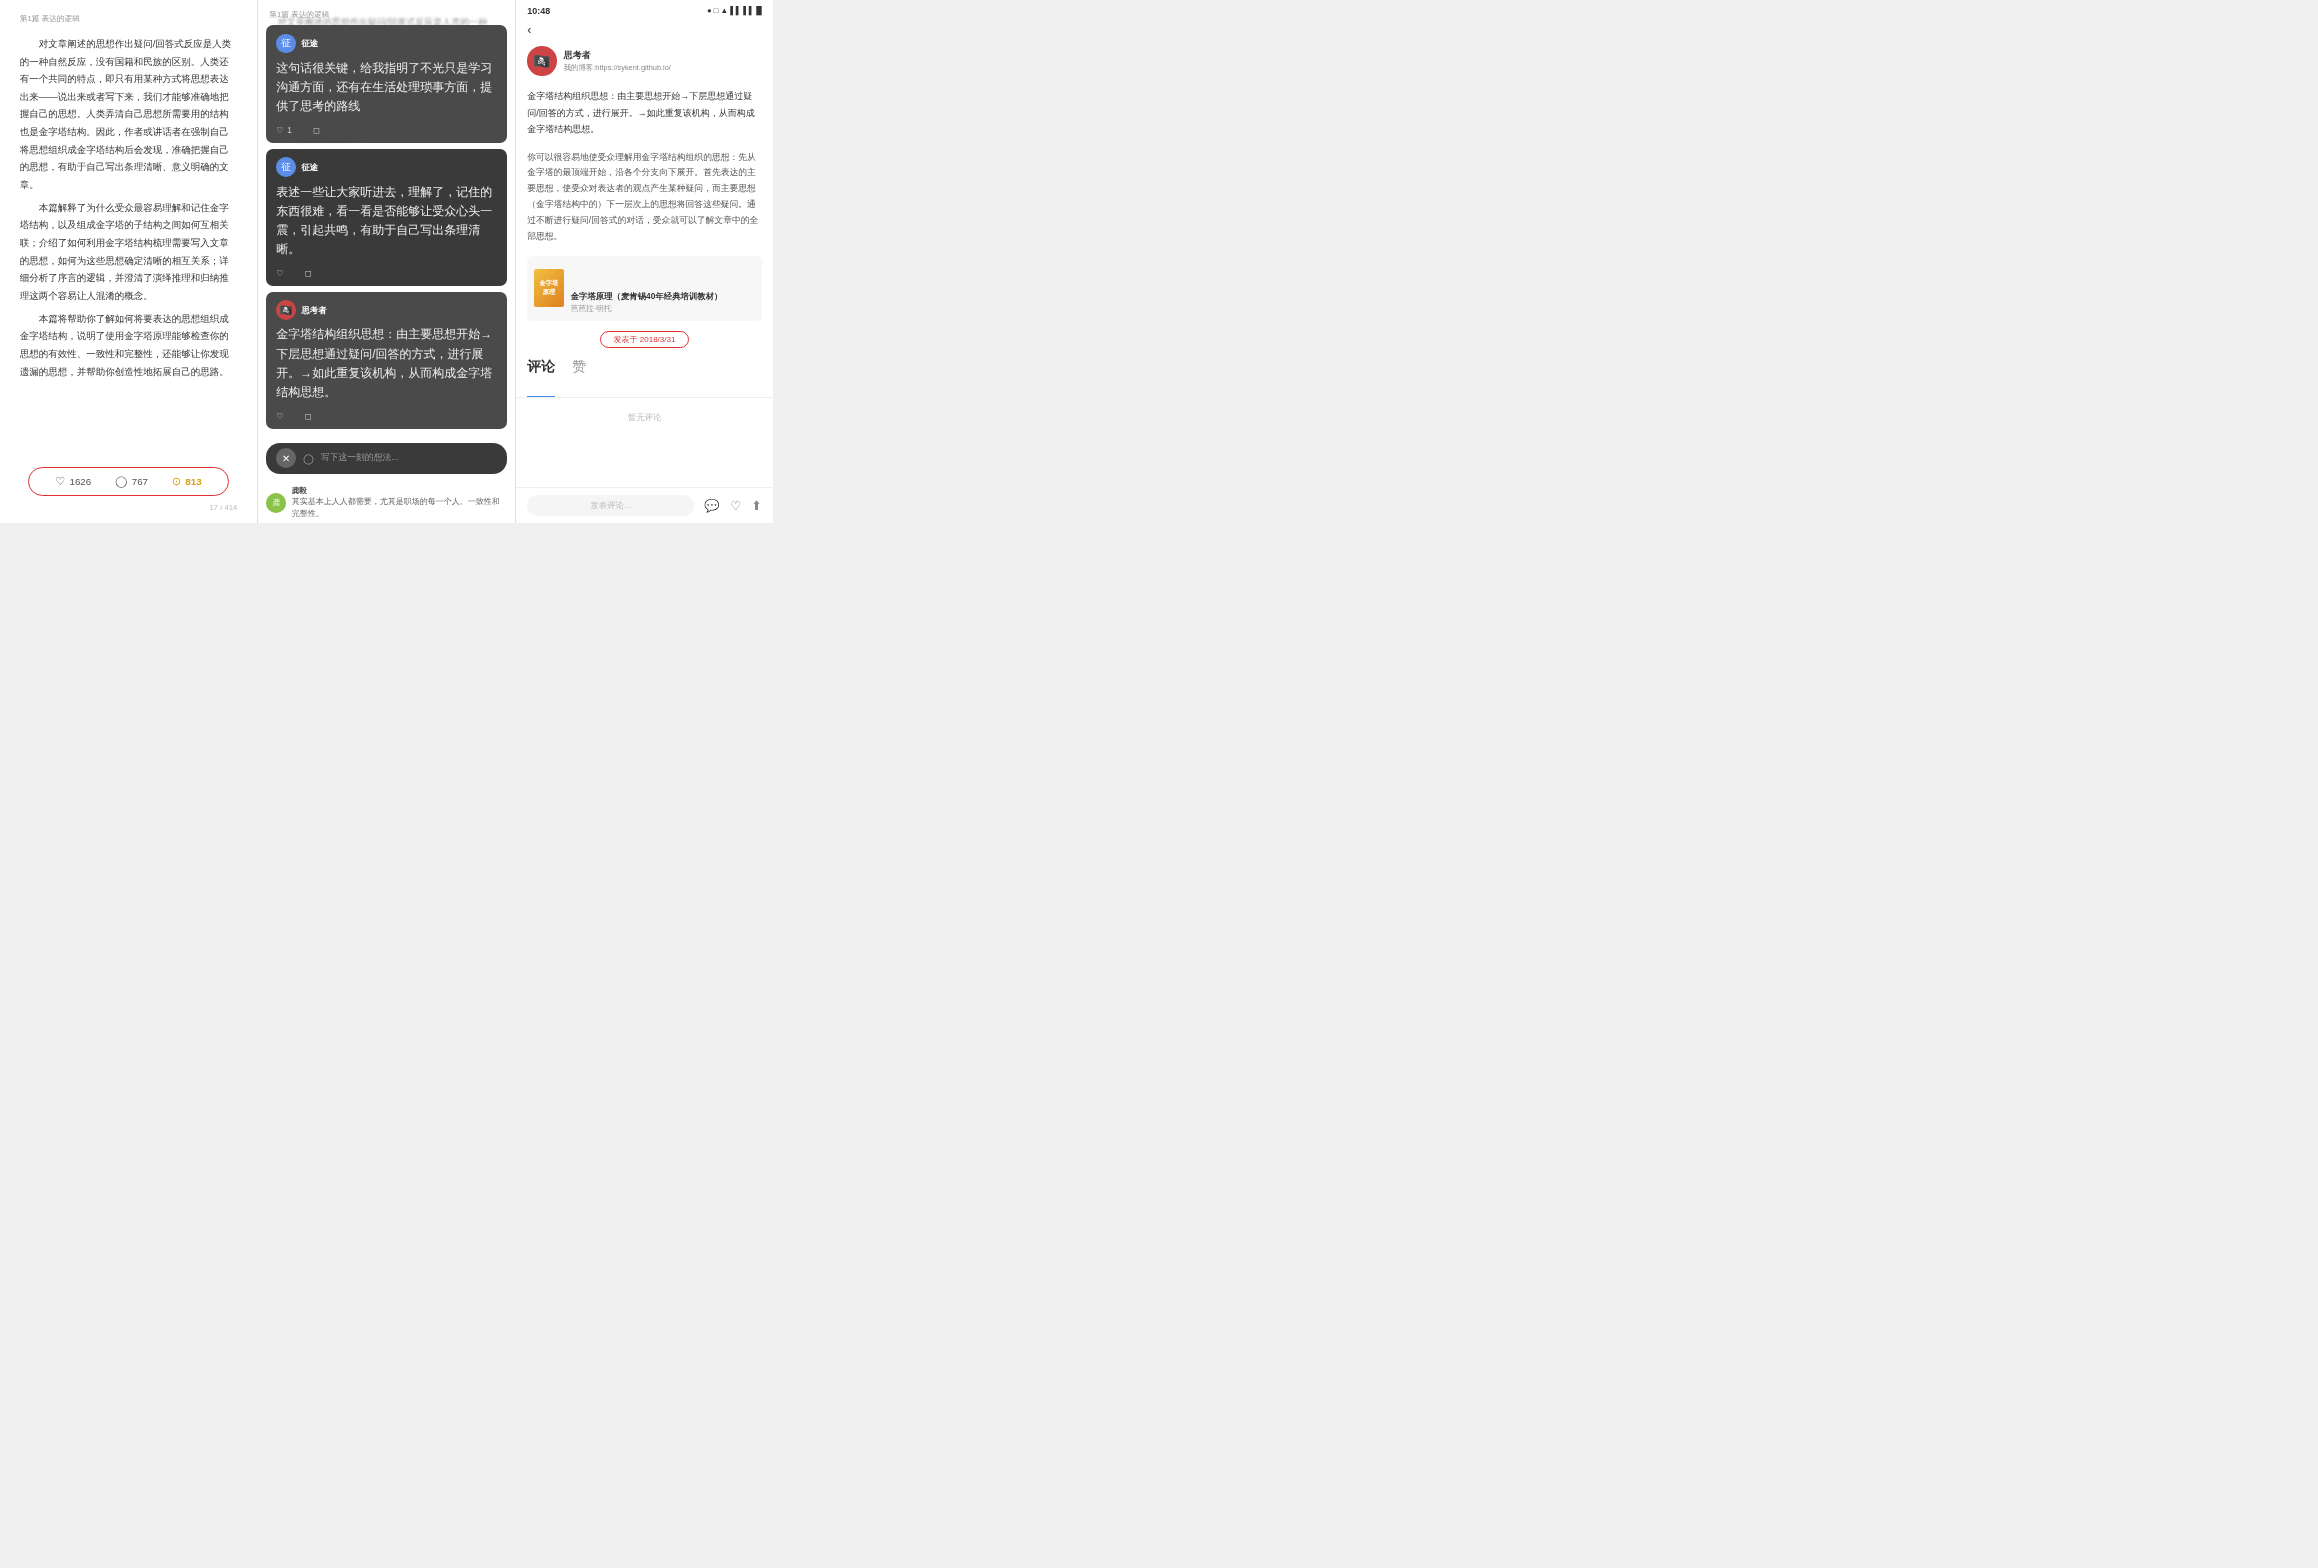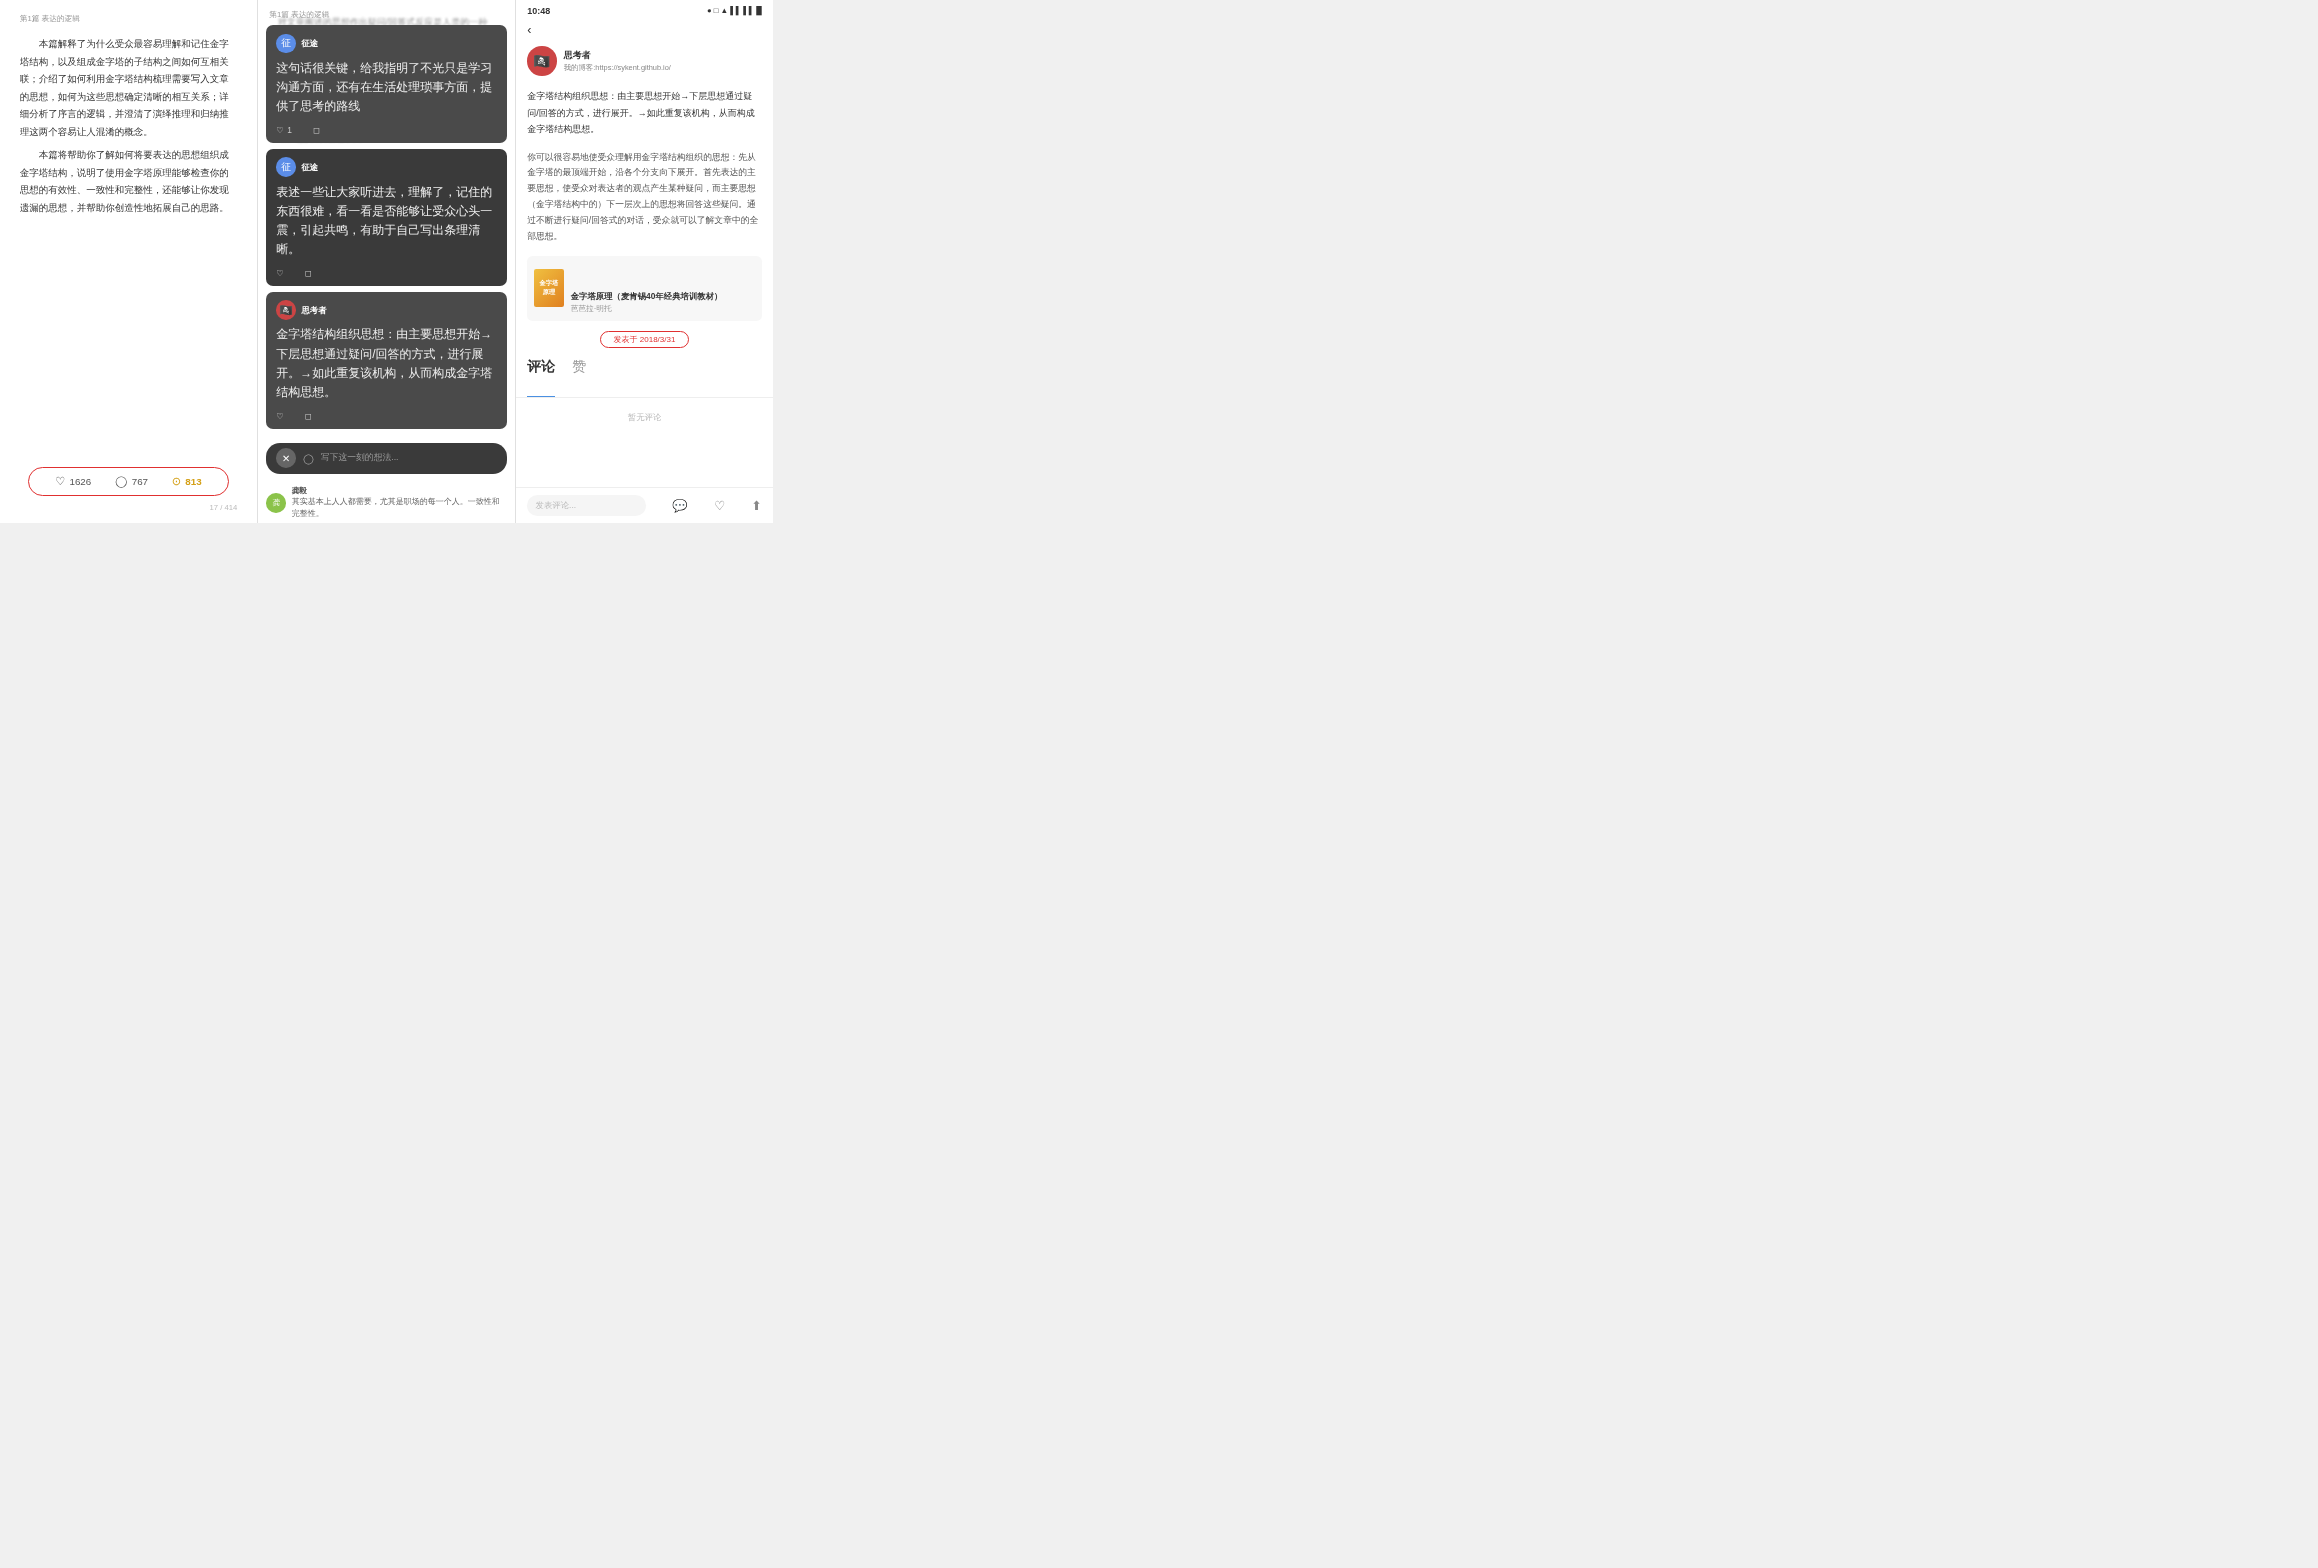--- a/index.html
+++ b/index.html
@@ -351,21 +351,22 @@
       color: #bbb;
       font-size: 8.4px;
       padding: 14px 0;
     }
     .right-footer {
       margin-top: auto;
       border-top: 0.7px solid #eee;
       padding: 7px 11.2px;
       display: flex;
       align-items: center;
-      gap: 26px;
+      gap: 10px;
+      text-align: center;
     }
     .comment-input-box {
       flex: 1;
       background: #f5f5f5;
       border-radius: 11.2px;
       padding: 4.9px 8.4px;
       font-size: 8.4px;
       color: #bbb;
     }
     .footer-icon {
@@ -390,20 +391,21 @@
       pointer-events: none;
     }
   </style>
 </head>
 <body>
 
 <div class="panel panel-left">
   <div class="breadcrumb-bar">第1篇 表达的逻辑</div>
 
   <div class="article-text">
+    <p>对文章阐述的思想作出疑问/回答式反应是人类的一种自然反应，没有国籍和民族的区别。人类还有一个共同的特点，即只有用某种方式将思想表达出来——说出来或者写下来，我们才能够准确地把握自己的思想。人类弄清自己思想所需要用的结构也是金字塔结构。因此，作者或讲话者在强制自己将思想组织成金字塔结构后会发现，准确把握自己的思想，有助于自己写出条理清晰、意义明确的文章。</p>
     <p>本篇解释了为什么受众最容易理解和记住金字塔结构，以及组成金字塔的子结构之间如何互相关联；介绍了如何利用金字塔结构梳理需要写入文章的思想，如何为这些思想确定清晰的相互关系；详细分析了序言的逻辑，并澄清了演绎推理和归纳推理这两个容易让人混淆的概念。</p>
     <p>本篇将帮助你了解如何将要表达的思想组织成金字塔结构，说明了使用金字塔原理能够检查你的思想的有效性、一致性和完整性，还能够让你发现遗漏的思想，并帮助你创造性地拓展自己的思路。</p>
   </div>
 
   <div class="action-bar">
     <div class="action-item">
       <span class="icon heart-outline"></span>
       <span>1626</span>
     </div>
     <div class="action-item">

